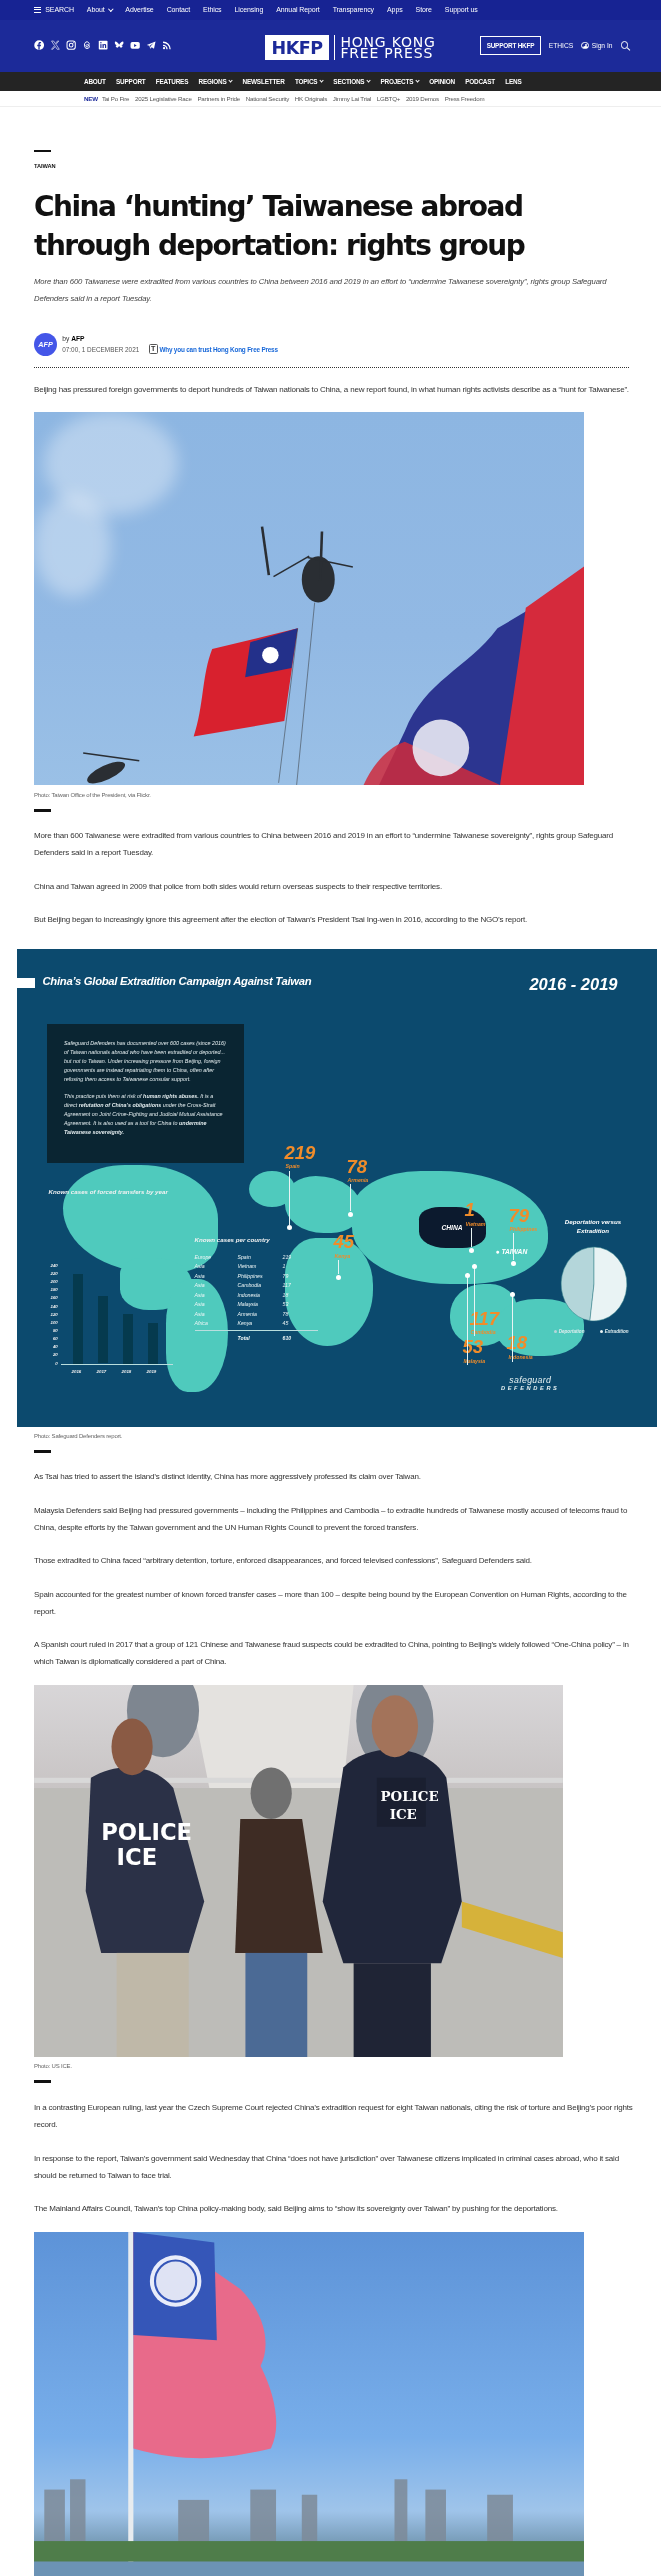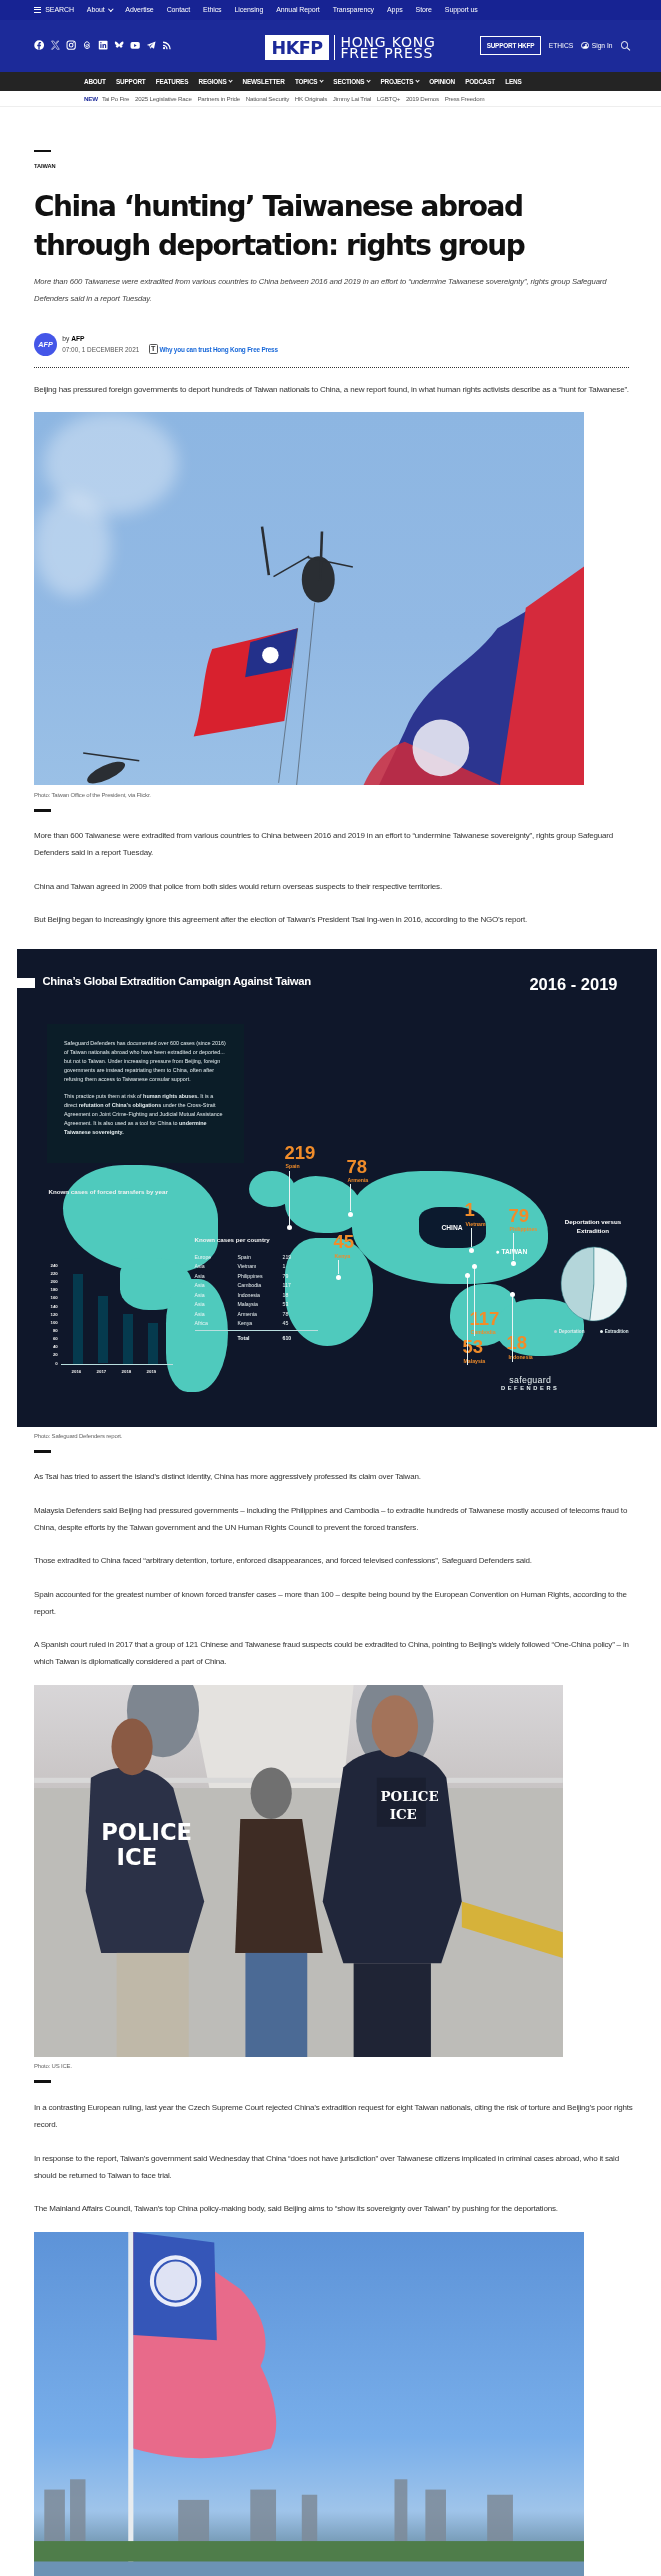--- a/index.html
+++ b/index.html
@@ -66,21 +66,21 @@
 
   .photo { position: relative; overflow: hidden; }
   .caption { font-size: 6px; color: #666; margin-top: 6.2px; letter-spacing: -0.2px; }
   .cap-dash { margin-top: 11.3px; }
 
   
   .photo-heli { width: 550px; height: 373px; margin-top: 14.4px; background: linear-gradient(180deg, #8db6e2 0%, #92b9e4 60%, #9ac0e6 100%); }
   .cloud { position: absolute; border-radius: 50%; background: rgba(255,255,255,0.35); filter: blur(8.2px); }
 
   
-  .infographic { width: 640px; height: 478px; margin-left: -17.5px; margin-top: 20.6px; background: #0f172a; position: relative; overflow: hidden; color: #fff; }
+  .infographic { width: 640px; height: 478px; margin-left: -17.5px; margin-top: 20.6px; background: #0c4a6e; position: relative; overflow: hidden; color: #fff; font-style: italic; }
   .ig-bar { position: absolute; left: 0; top: 29px; width: 18.5px; height: 10.3px; background: #fff; }
   .ig-title { position: absolute; left: 26px; top: 26px; font-weight: bold; font-size: 11.3px; letter-spacing: -0.3px; }
   .ig-years { position: absolute; right: 39px; top: 26px; font-weight: bold; font-size: 16.5px; }
   .ig-box { position: absolute; left: 30px; top: 75px; width: 197px; height: 139px; background: rgba(10,30,40,0.85); padding: 15.5px 17.5px; font-size: 5.4px; line-height: 9px; color: #e5eef0; }
   .ig-box p + p { margin-top: 8.2px; }
   .land { position: absolute; background: #4fcabd; }
   .num { position: absolute; color: #f08c2a; font-weight: bold; font-size: 18.5px; line-height: 18.5px; }
   .num-label { position: absolute; color: #f08c2a; font-weight: bold; font-size: 5.2px; }
   .pin-line { position: absolute; width: 0.5px; background: #e8f4f4; }
   .pin-dot { position: absolute; width: 5.2px; height: 5.2px; border-radius: 50%; background: #fff; }

